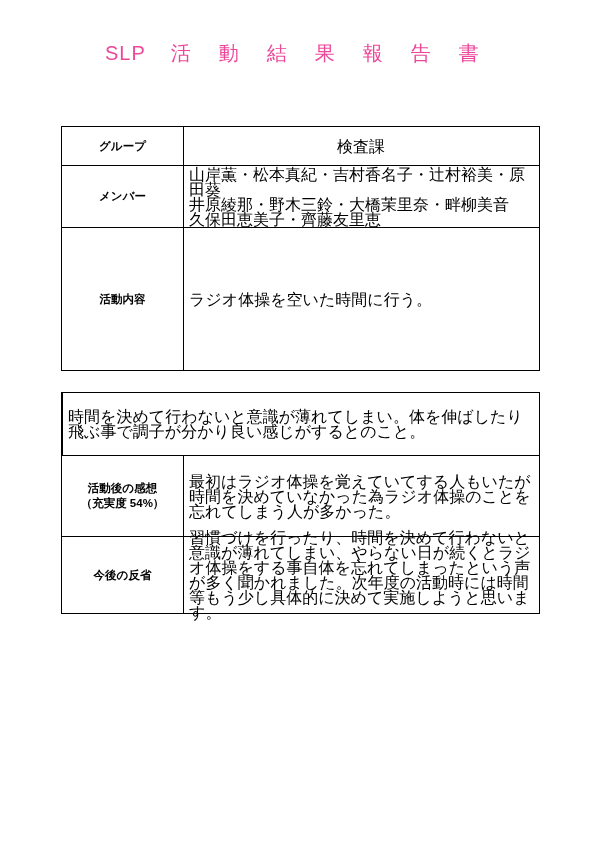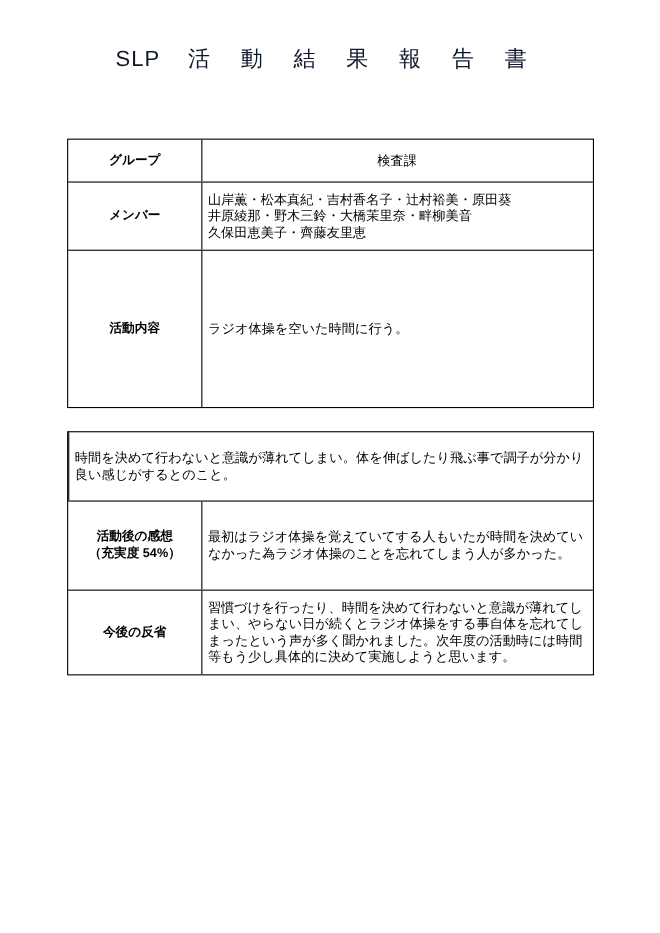--- a/index.html
+++ b/index.html
@@ -12,21 +12,21 @@
   }
   body { position: relative; }
 
   
   .doc-title {
     position: absolute;
     top: 40px; left: 105px;
     font-size: 20px;
     font-weight: normal;
     white-space: nowrap;
-    color: #0f172a;
+    color: #ec4899;
   }
   .doc-title .prefix { letter-spacing: 1px; }
   .doc-title .main   { letter-spacing: 28px; margin-left: 25px; }
 
   
   .doc-table {
     position: absolute;
     left: 61px;
     width: 479px;
     border: 1.6px solid #000;
@@ -48,21 +48,21 @@
     line-height: 15px;
     white-space: pre-line;
     padding: 2px;
     font-weight: bold;
   }
   .vcell {
     flex: 1;
     border-left: 1.5px solid #000;
     display: flex;
     align-items: center;
-    font-size: 12px;
+    font-size: 16px;
     line-height: 15px;
     padding: 3px 6px 3px 5px;
   }
   .vcell.center { justify-content: center; text-align: center; }
   .vcell span, .lcell span { white-space: pre-line; }
 
   
   .t1 .r1 { height: 38px; }
   .t1 .r2 { height: 62px; }
   .t1 .r3 { height: 143px; }

